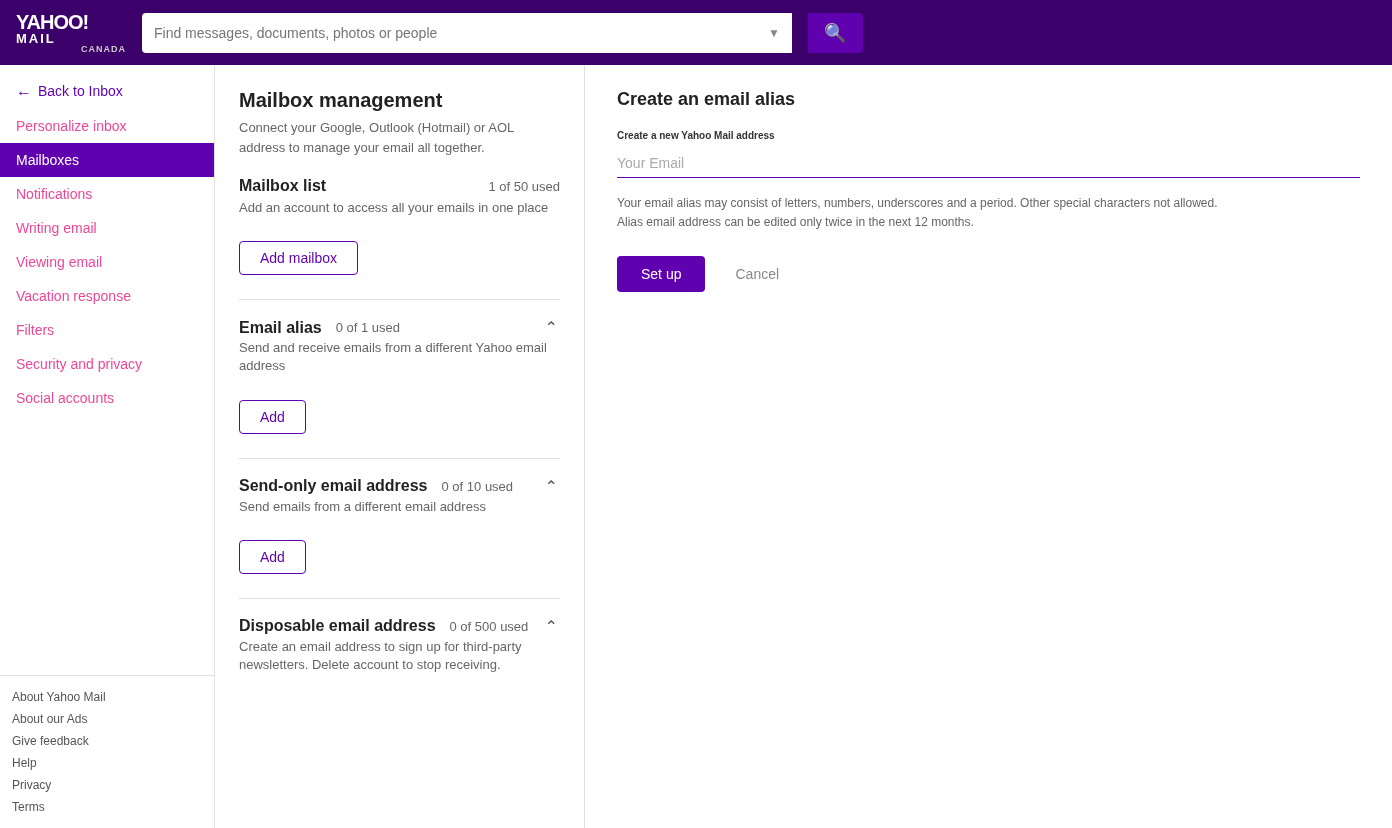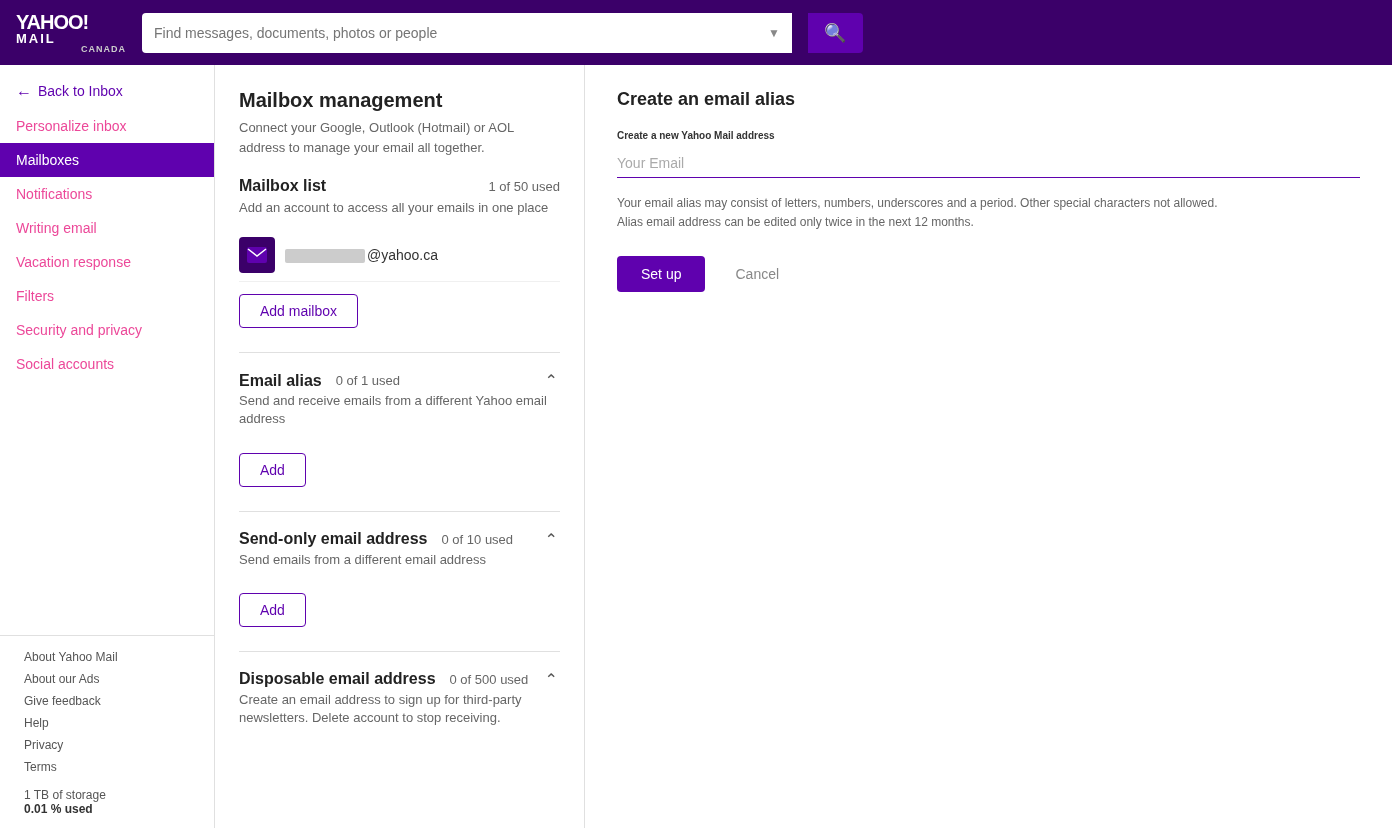--- a/index.html
+++ b/index.html
@@ -100,21 +100,21 @@
       padding: 9px 16px;
       cursor: pointer;
       font-size: 14px;
       color: #5f01ae;
       gap: 6px;
       font-weight: 500;
     }
     .back-arrow { font-size: 16px; }
 
     .sidebar-footer {
-      padding: 12px 24px;
+      padding: 12px 12px;
       border-top: 1px solid #e0e0e0;
     }
     .sidebar-footer-links { display: flex; flex-direction: column; gap: 4px; }
     .sidebar-footer-link {
       font-size: 12px;
       color: #555;
       cursor: pointer;
       padding: 2px 0;
     }
     .storage-info { margin-top: 12px; font-size: 12px; color: #555; }
@@ -336,20 +336,23 @@
       <div class="sidebar-item active">
         <span>Mailboxes</span>
       </div>
       <div class="sidebar-item">
         <span>Notifications</span>
       </div>
       <div class="sidebar-item">
         <span>Writing email</span>
       </div>
       <div class="sidebar-item">
+        <span>Viewing email</span>
+      </div>
+      <div class="sidebar-item">
         <span>Vacation response</span>
       </div>
       <div class="sidebar-item">
         <span>Filters</span>
       </div>
       <div class="sidebar-item">
         <span>Security and privacy</span>
       </div>
       <div class="sidebar-item">
         <span>Social accounts</span>
@@ -358,53 +361,38 @@
 
     <div class="sidebar-footer">
       <div class="sidebar-footer-links">
         <span class="sidebar-footer-link">About Yahoo Mail</span>
         <span class="sidebar-footer-link">About our Ads</span>
         <span class="sidebar-footer-link">Give feedback</span>
         <span class="sidebar-footer-link">Help</span>
         <span class="sidebar-footer-link">Privacy</span>
         <span class="sidebar-footer-link">Terms</span>
       </div>
-      <div class="storage-info">
-        <div>1 TB of storage</div>
-        <div class="storage-label">0.01 % used</div>
-      </div>
     </div>
   </div>
 
   <div class="content-area">
 
     <div class="mailbox-panel">
       <div class="panel-title">Mailbox management</div>
       <div class="panel-desc">Connect your Google, Outlook (Hotmail) or AOL address to manage your email all together.</div>
 
       <div class="section">
         <div class="section-header-row">
           <div class="section-title-group">
             <span class="section-title">Mailbox list</span>
           </div>
           <span class="section-count">1 of 50 used</span>
         </div>
         <div class="section-desc">Add an account to access all your emails in one place</div>
 
-        <div class="mailbox-row">
-          <div class="mailbox-icon">
-            <svg width="20" height="16" viewBox="0 0 20 16" fill="none" xmlns="http://www.w3.org/2000/svg">
-              <rect width="20" height="16" rx="2" fill="#5f01ae"></rect>
-              <path d="M1 2L10 9L19 2" stroke="white" stroke-width="1.5" fill="none"></path>
-            </svg>
-          </div>
-          <span class="mailbox-email">
-            <span class="email-blur"></span><span>@yahoo.ca</span>
-          </span>
-        </div>
 
         <button class="add-btn">Add mailbox</button>
       </div>
 
       <hr class="divider">
 
       <div class="section">
         <div class="section-header-with-collapse">
           <div class="section-title-group">
             <span class="section-title">Email alias</span>

